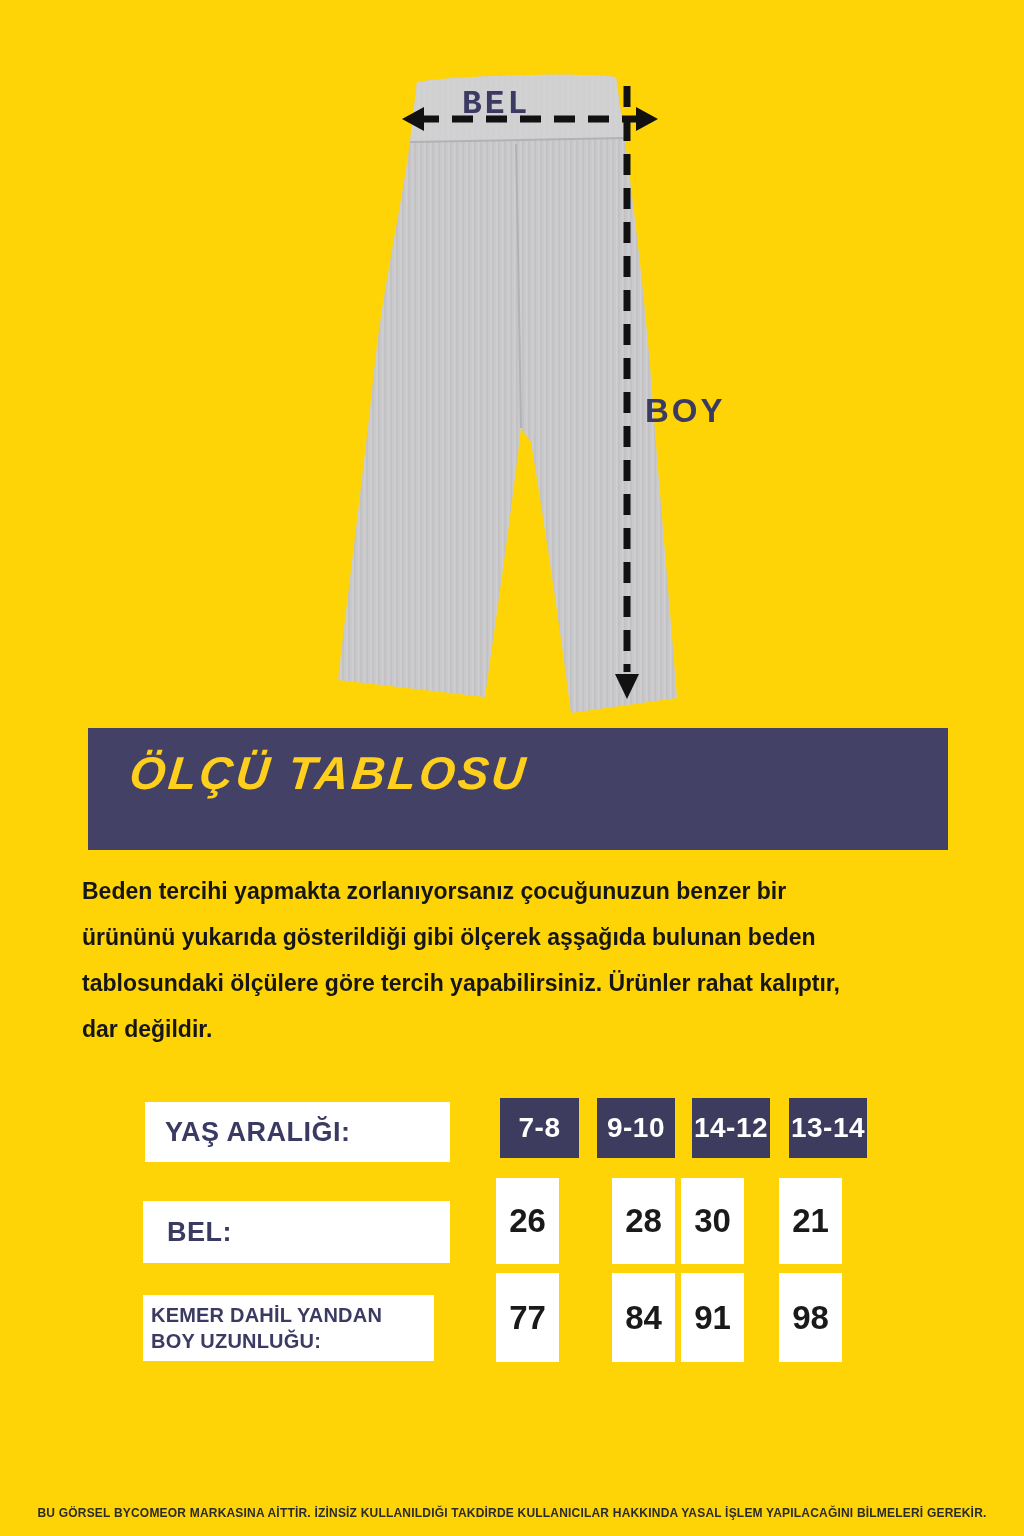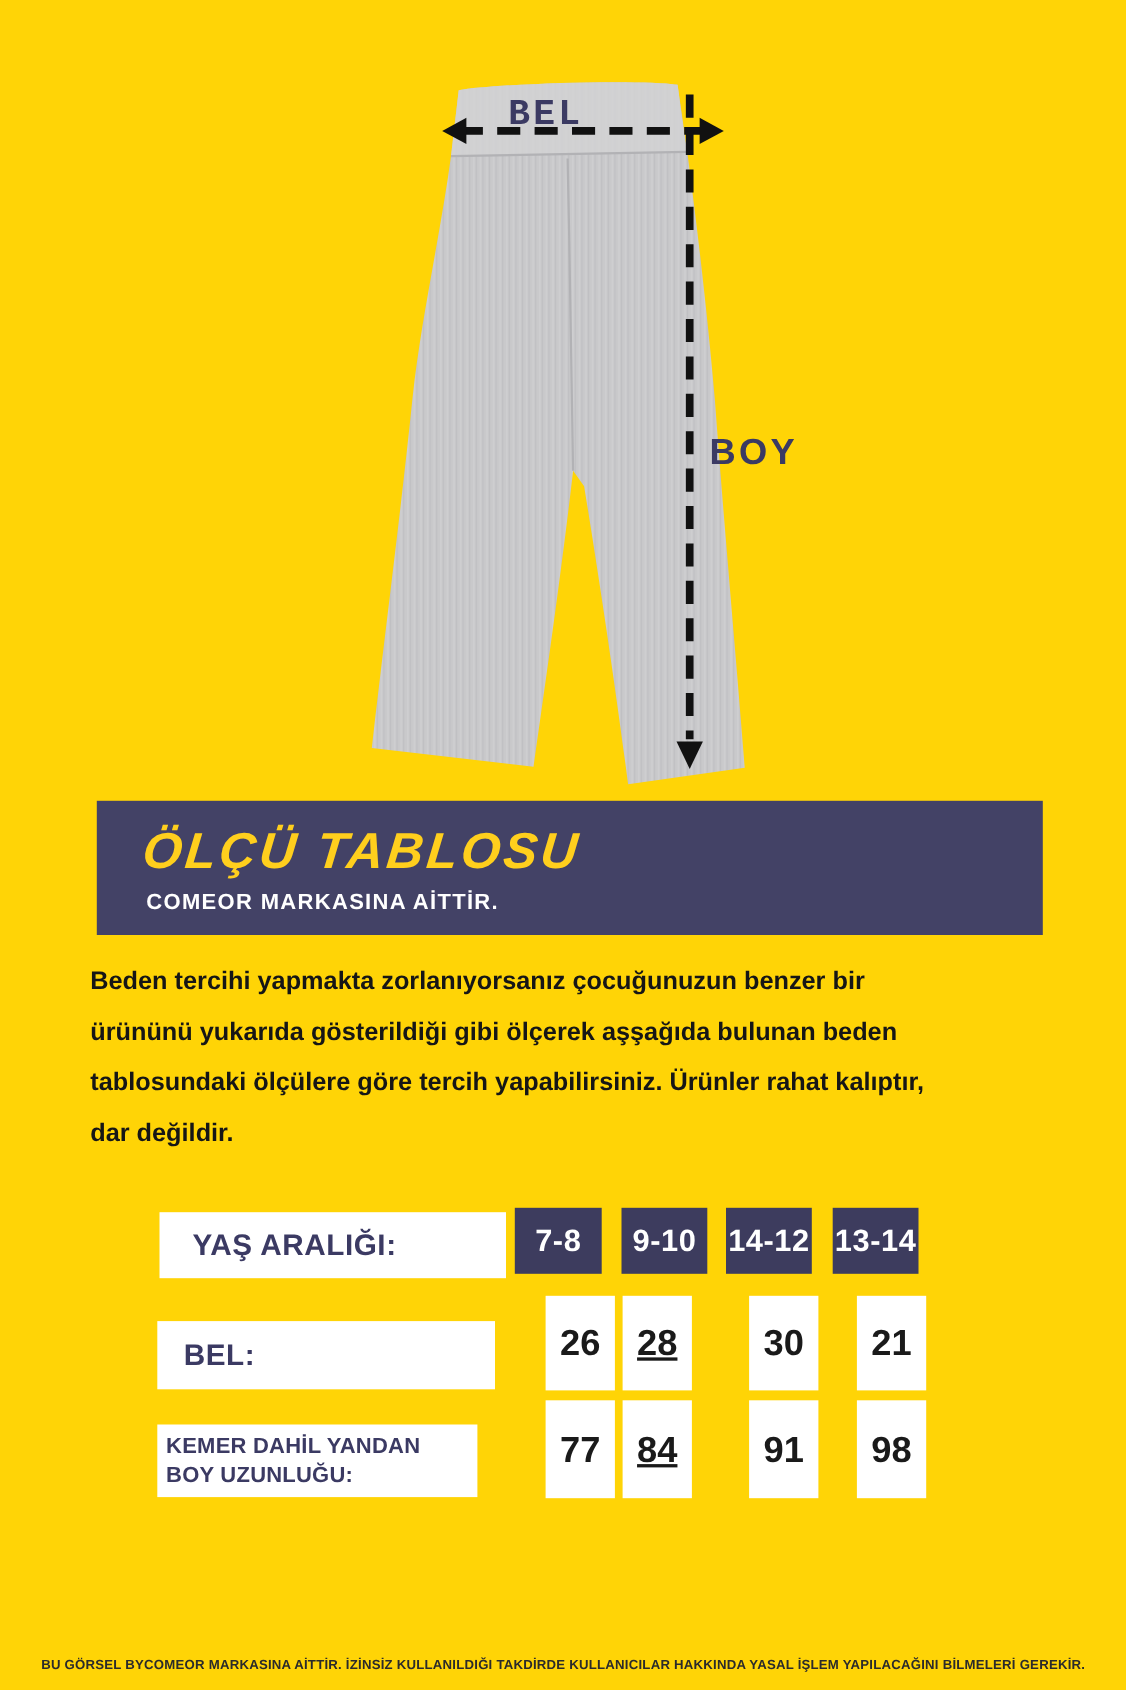--- a/index.html
+++ b/index.html
@@ -38,42 +38,43 @@
     left:82px;top:868px;width:945px;
     font-size:23px;font-weight:bold;color:#161616;
     line-height:46px;white-space:pre-line;
   }
 
   
   .label-box{
     background:#ffffff;color:#3B3A63;font-weight:bold;
     display:flex;align-items:center;
   }
-  #row1-label{left:145px;top:1102px;width:285px;height:60px;font-size:27px;letter-spacing:.5px;padding-left:30px;}
+  #row1-label{left:145px;top:1102px;width:285px;height:60px;font-size:27px;letter-spacing:.5px;padding-left:20px;}
   #row2-label{left:143px;top:1201px;width:283px;height:62px;font-size:27px;letter-spacing:.5px;padding-left:24px;}
   #row3-label{left:143px;top:1295px;width:283px;height:66px;font-size:20px;letter-spacing:.2px;
               line-height:26px;padding-left:8px;white-space:pre-line;}
 
   .age-cell{
     background:#3D3C5E;color:#ffffff;font-weight:bold;font-size:28px;
     height:60px;top:1098px;display:flex;align-items:center;justify-content:center;
     letter-spacing:.5px;
+    margin-left:32px;
   }
   #age1{left:468px;width:79px;}
   #age2{left:565px;width:78px;}
   #age3{left:660px;width:78px;}
   #age4{left:757px;width:78px;text-align:center;}
 
   .val-cell{
     background:#ffffff;color:#1A1A1A;font-weight:bold;font-size:33px;
     width:63px;display:flex;align-items:center;justify-content:center;
   }
   .row2-cell{top:1178px;height:86px;}
   .row3-cell{top:1273px;height:89px;}
-  .col1{left:496px;} .col2{left:566px;text-decoration:underline;} .col3{left:681px;} .col4{left:779px;}
+  .col1{left:496px;} .col2{left:612px;} .col3{left:681px;} .col4{left:779px;}
 
   
   #footer-note{
     left:0;top:1506px;width:1024px;text-align:center;
     font-size:12px;font-weight:600;color:#2B2B2B;letter-spacing:.2px;
   }
 </style>
 </head>
 <body>
 
@@ -116,21 +117,20 @@
       <line x1="347" y1="26" x2="347" y2="612" stroke="#111111" stroke-width="7" stroke-dasharray="21 13"></line>
       <polygon points="347,639 335,614 359,614" fill="#111111"></polygon>
     </g>
   </svg>
 </div>
 <div class="abs measure-label" id="bel-label">BEL</div>
 <div class="abs measure-label" id="boy-label">BOY</div>
 
 <div class="abs" id="banner">
   <div class="abs" id="banner-title">ÖLÇÜ TABLOSU</div>
-  <div class="abs" id="banner-sub">COMEOR MARKASINA AİTTİR.</div>
 </div>
 
 <div class="abs" id="intro">Beden tercihi yapmakta zorlanıyorsanız çocuğunuzun benzer bir
 ürününü yukarıda gösterildiği gibi ölçerek aşşağıda bulunan beden
 tablosundaki ölçülere göre tercih yapabilirsiniz. Ürünler rahat kalıptır,
 dar değildir.</div>
 
 <div>
 
   <div class="abs label-box" id="row1-label">YAŞ ARALIĞI:</div>

